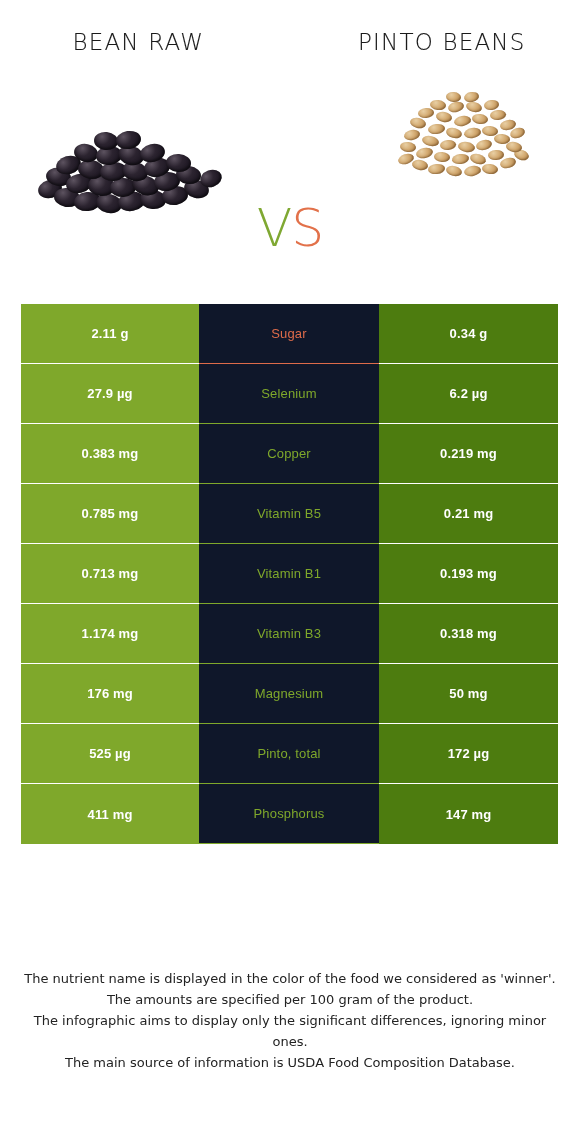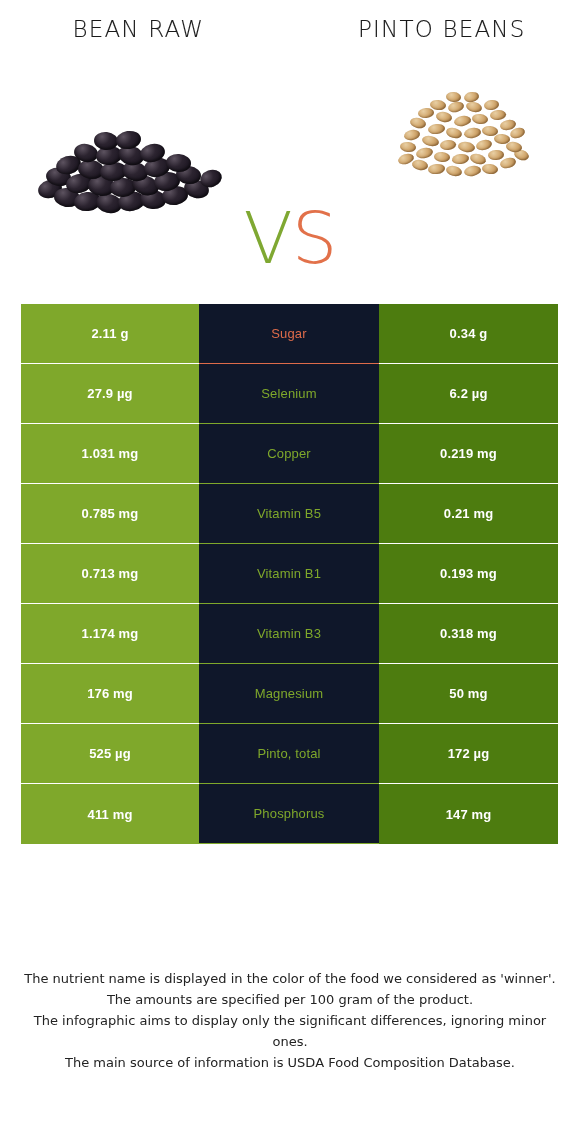--- a/index.html
+++ b/index.html
@@ -21,21 +21,21 @@
     height: 1144px;
     position: relative;
     background: #fff;
   }
 
   
   .header {
     display: flex;
     width: 580px;
     height: 60px;
-    padding-top: 18px;
+    padding-top: 31px;
     box-sizing: border-box;
     gap: 27px;
   }
   .header-col {
     flex: 1;
     text-align: center;
   }
   .food-title {
     font-family: "DejaVu Sans", sans-serif;
     font-weight: 200;
@@ -67,21 +67,21 @@
     width: 150px;
     height: 112px;
   }
   .vs {
     position: absolute;
     left: 0;
     right: 0;
     top: 142px;
     text-align: center;
     font-family: "DejaVu Sans", sans-serif;
-    font-size: 72px;
+    font-size: 52px;
     font-weight: 300;
     line-height: 1;
     letter-spacing: -1px;
   }
   .vs .v { color: #7FA832; }
   .vs .s { color: #E2714A; }
 
   
   .pile { position: relative; width: 100%; height: 100%; }
   .bean {
@@ -274,21 +274,21 @@
         <div class="cell cell-left">2.11 g</div>
         <div class="cell cell-mid win-orange">Sugar</div>
         <div class="cell cell-right">0.34 g</div>
       </div>
       <div class="row">
         <div class="cell cell-left">27.9 µg</div>
         <div class="cell cell-mid win-green">Selenium</div>
         <div class="cell cell-right">6.2 µg</div>
       </div>
       <div class="row">
-        <div class="cell cell-left">1.031 mg</div>
+        <div class="cell cell-left">0.383 mg</div>
         <div class="cell cell-mid win-green">Copper</div>
         <div class="cell cell-right">0.219 mg</div>
       </div>
       <div class="row">
         <div class="cell cell-left">0.785 mg</div>
         <div class="cell cell-mid win-green">Vitamin B5</div>
         <div class="cell cell-right">0.21 mg</div>
       </div>
       <div class="row">
         <div class="cell cell-left">0.713 mg</div>

